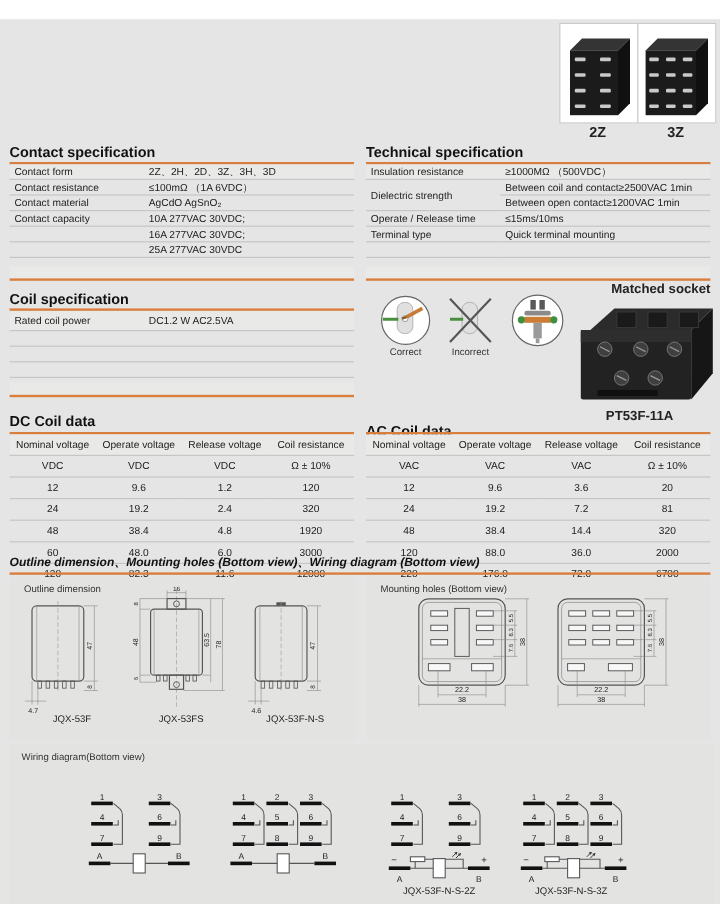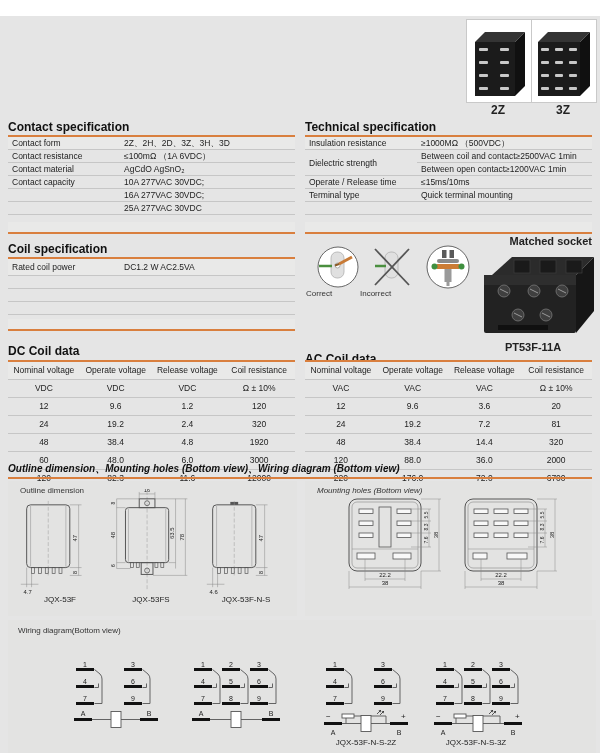--- a/index.html
+++ b/index.html
@@ -15,21 +15,21 @@
      white-space:nowrap;overflow:hidden;}
   tr.shade td{background:#e9e9e8;}
   td.lb{width:104px;}
   .coil td{text-align:center;height:17px;line-height:12.6px;}
   tr.tall td{height:16px;line-height:16px;}
   
   .photo-box{position:absolute;width:64px;height:82px;background:#fff;border:1px solid #c9c9c9;}
   .photo-label{position:absolute;width:64px;text-align:center;font-size:12px;font-weight:bold;}
   
   .matched{position:absolute;font-size:11px;font-weight:bold;text-align:right;}
-  .icon-label{position:absolute;font-size:8px;color:#333;}
+  .icon-label{position:absolute;font-size:8px;color:#333;text-align:center;}
   .pt-label{position:absolute;font-size:11px;font-weight:bold;text-align:center;}
   
   .panel{position:absolute;background:#e3e3e2;}
   .panel-label{position:absolute;font-size:8px;color:#333;white-space:nowrap;}
   .model-label{position:absolute;font-size:8px;color:#222;text-align:center;white-space:nowrap;}
   .cap-label{position:absolute;font-size:8px;color:#222;text-align:center;white-space:nowrap;}
   .bottom-line{position:absolute;left:0;top:744px;width:600px;height:3px;background:#d97f3e;}
   svg{position:absolute;display:block;}
   svg text{font-family:"Liberation Sans",sans-serif;fill:#222;}
 </style>
@@ -437,21 +437,21 @@
       <text transform="rotate(-90 59 77)" x="59" y="77" font-size="5.5" text-anchor="middle">8</text>
       <text x="9" y="99" font-size="6" text-anchor="middle">4.6</text>
     </svg>
 
     <div class="model-label" style="left:14px;top:114px;width:76px;">JQX-53F</div>
     <div class="model-label" style="left:100px;top:114px;width:86px;">JQX-53FS</div>
     <div class="model-label" style="left:192px;top:114px;width:92px;">JQX-53F-N-S</div>
   </div>
 
   <div class="panel" style="left:305px;top:465px;width:287px;height:135px;">
-    <div class="panel-label" style="left:12px;top:5px;font-style:italic;">Mounting holes (Bottom view)</div>
+    <div class="panel-label" style="left:12px;top:5px;">Mounting holes (Bottom view)</div>
 
     <svg style="left:42px;top:14px;" width="100" height="102" viewBox="0 0 100 102">
       <rect x="2" y="4" width="72" height="72" rx="8" fill="none" stroke="#555" stroke-width="1"></rect>
       <rect x="5" y="7" width="66" height="66" rx="5" fill="none" stroke="#888" stroke-width="0.6"></rect>
       <g fill="#f8f8f8" stroke="#555" stroke-width="0.8">
         <rect x="12" y="14" width="14" height="4.5"></rect>
           <rect x="50" y="14" width="14" height="4.5"></rect>
         <rect x="12" y="26" width="14" height="4.5"></rect>
           <rect x="50" y="26" width="14" height="4.5"></rect>
         <rect x="12" y="38" width="14" height="4.5"></rect>

